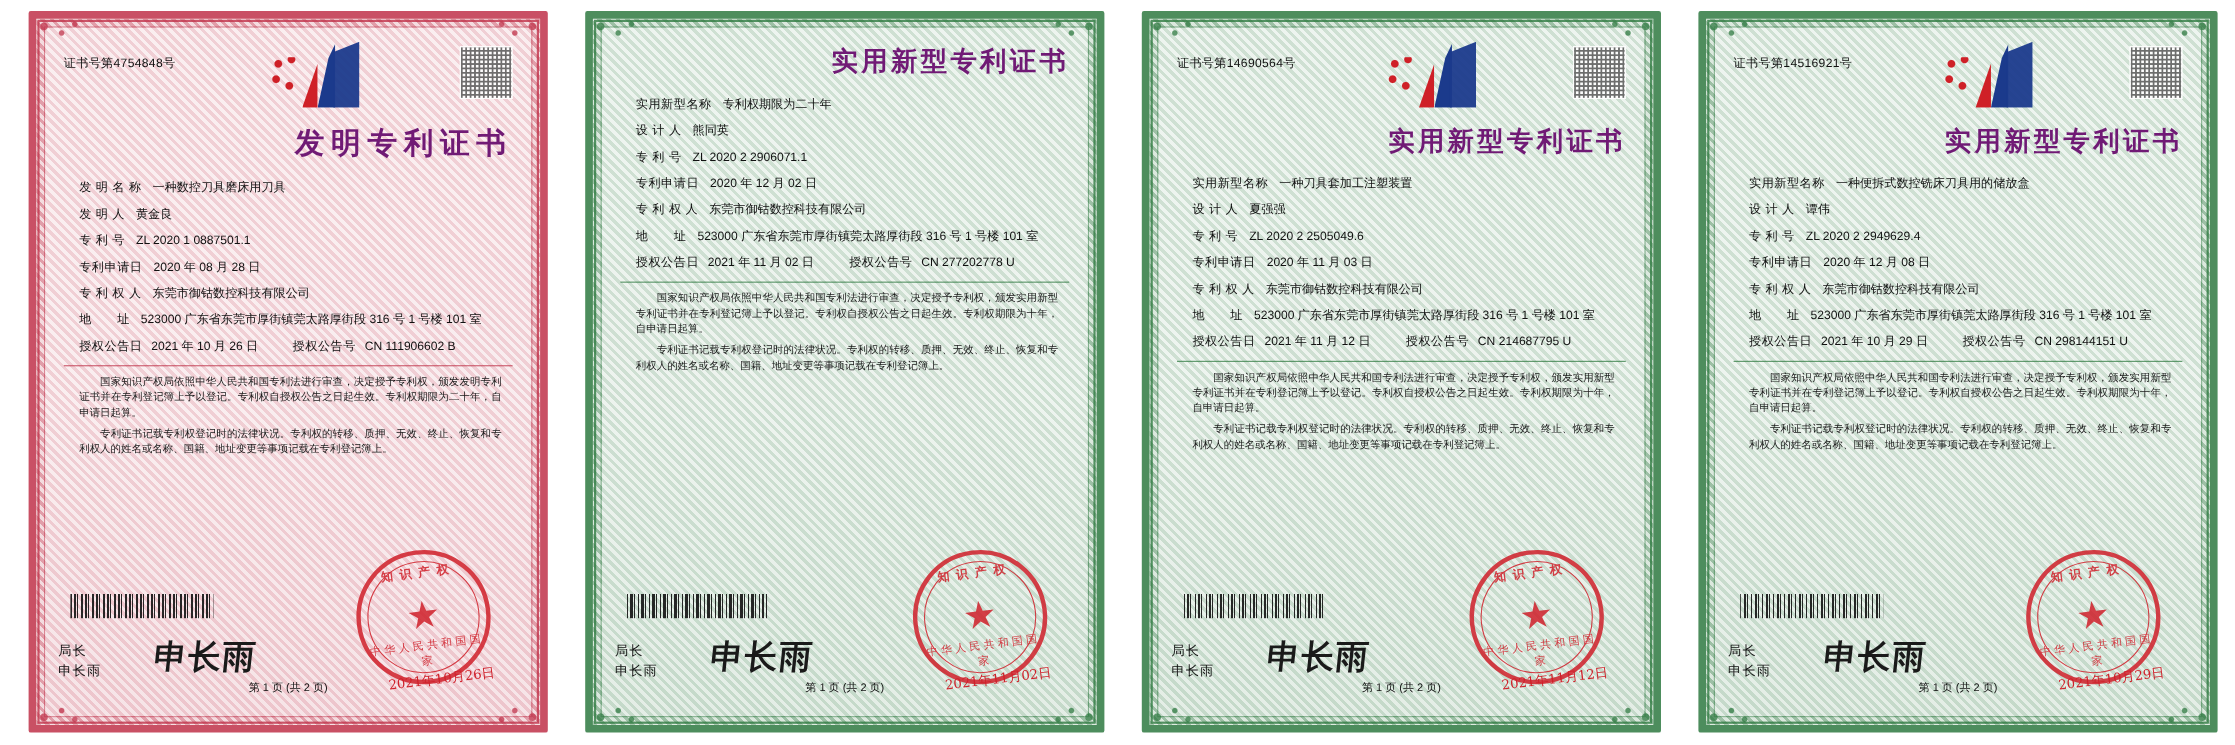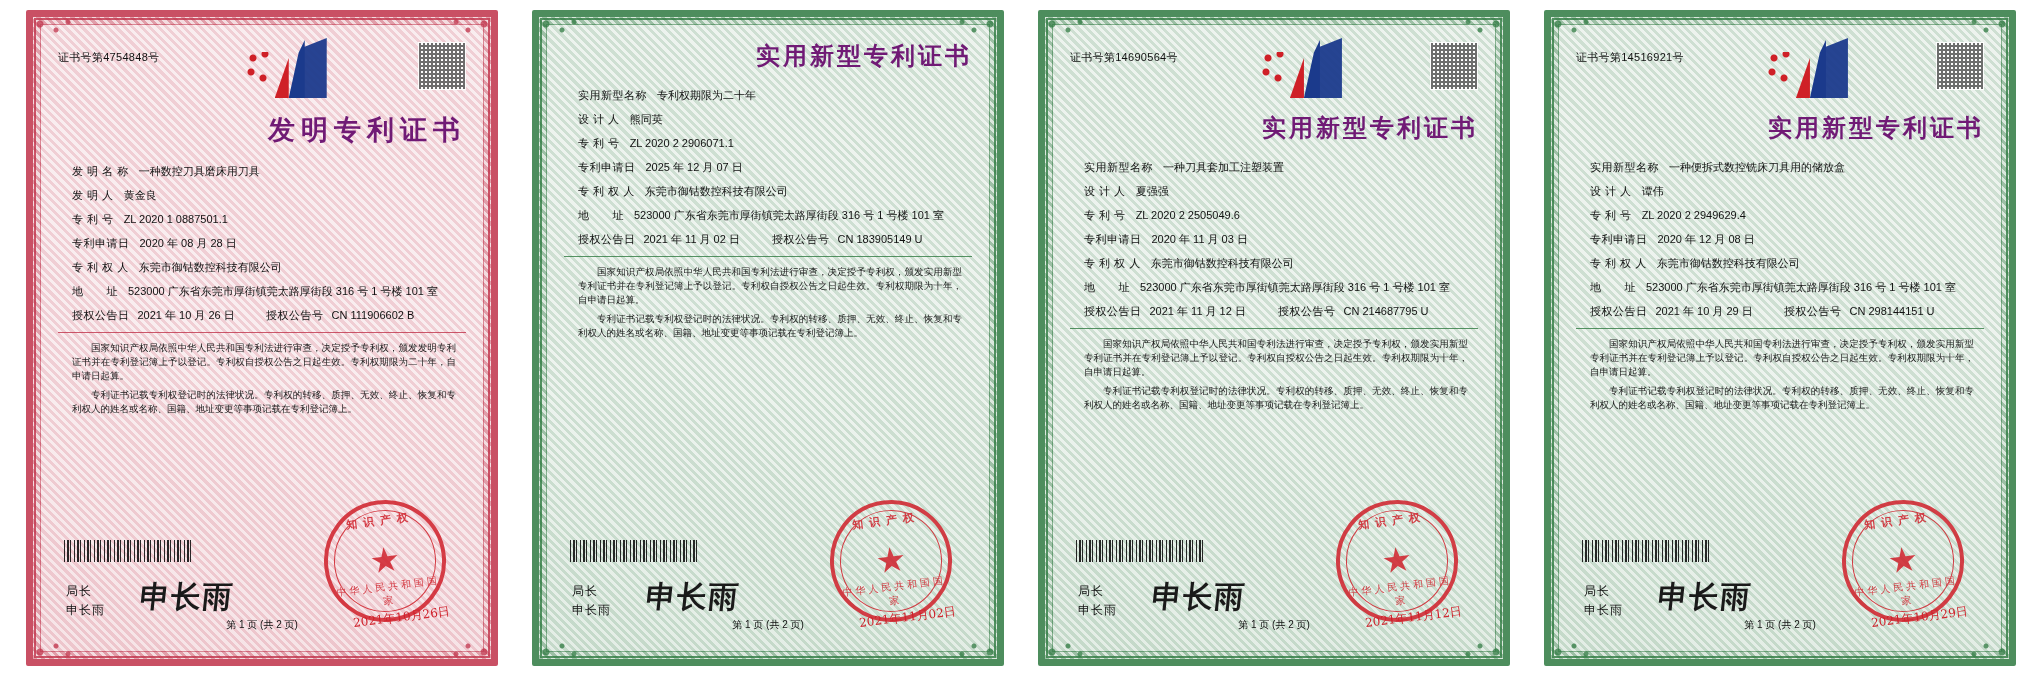--- a/index.html
+++ b/index.html
@@ -199,21 +199,21 @@
     width: 130px;
     height: 22px;
     background-image: repeating-linear-gradient(90deg,
       #111 0 1px, transparent 1px 3px, #111 3px 5px, transparent 5px 6px,
       #111 6px 7px, transparent 7px 10px);
     opacity: .9;
   }
 
   .sign-block {
     position: absolute;
-    left: 22px;
+    left: 9px;
     bottom: 28px;
     font-size: 12px;
     line-height: 19px;
     color: #111;
     letter-spacing: 1px;
   }
   .signature {
     position: absolute;
     left: 96px;
     bottom: 30px;
@@ -418,38 +418,38 @@
           <div class="field">
             <span class="lbl">设 计 人</span>
             <span class="val">熊同英</span>
           </div>
           <div class="field">
             <span class="lbl">专 利 号</span>
             <span class="val">ZL 2020 2 2906071.1</span>
           </div>
           <div class="field">
             <span class="lbl">专利申请日</span>
-            <span class="val">2025 年 12 月 07 日</span>
+            <span class="val">2020 年 12 月 02 日</span>
           </div>
           <div class="field">
             <span class="lbl">专 利 权 人</span>
             <span class="val">东莞市御钴数控科技有限公司</span>
           </div>
           <div class="field">
             <span class="lbl">地　　址</span>
             <span class="val">523000  广东省东莞市厚街镇莞太路厚街段 316 号 1 号楼 101 室</span>
           </div>
           <div class="field two">
             <div class="half">
               <span class="lbl">授权公告日</span>
               <span class="val">2021 年 11 月 02 日</span>
             </div>
             <div class="half">
               <span class="lbl">授权公告号</span>
-              <span class="val">CN 183905149 U</span>
+              <span class="val">CN 277202778 U</span>
             </div>
           </div>
         </div>
         <hr class="sep-line">
         <div class="paras">
           <p>国家知识产权局依照中华人民共和国专利法进行审查，决定授予专利权，颁发实用新型专利证书并在专利登记簿上予以登记。专利权自授权公告之日起生效。专利权期限为十年，自申请日起算。</p>
           <p>专利证书记载专利权登记时的法律状况。专利权的转移、质押、无效、终止、恢复和专利权人的姓名或名称、国籍、地址变更等事项记载在专利登记簿上。</p>
         </div>
         <div class="barcode"></div>
         <div class="sign-block">

